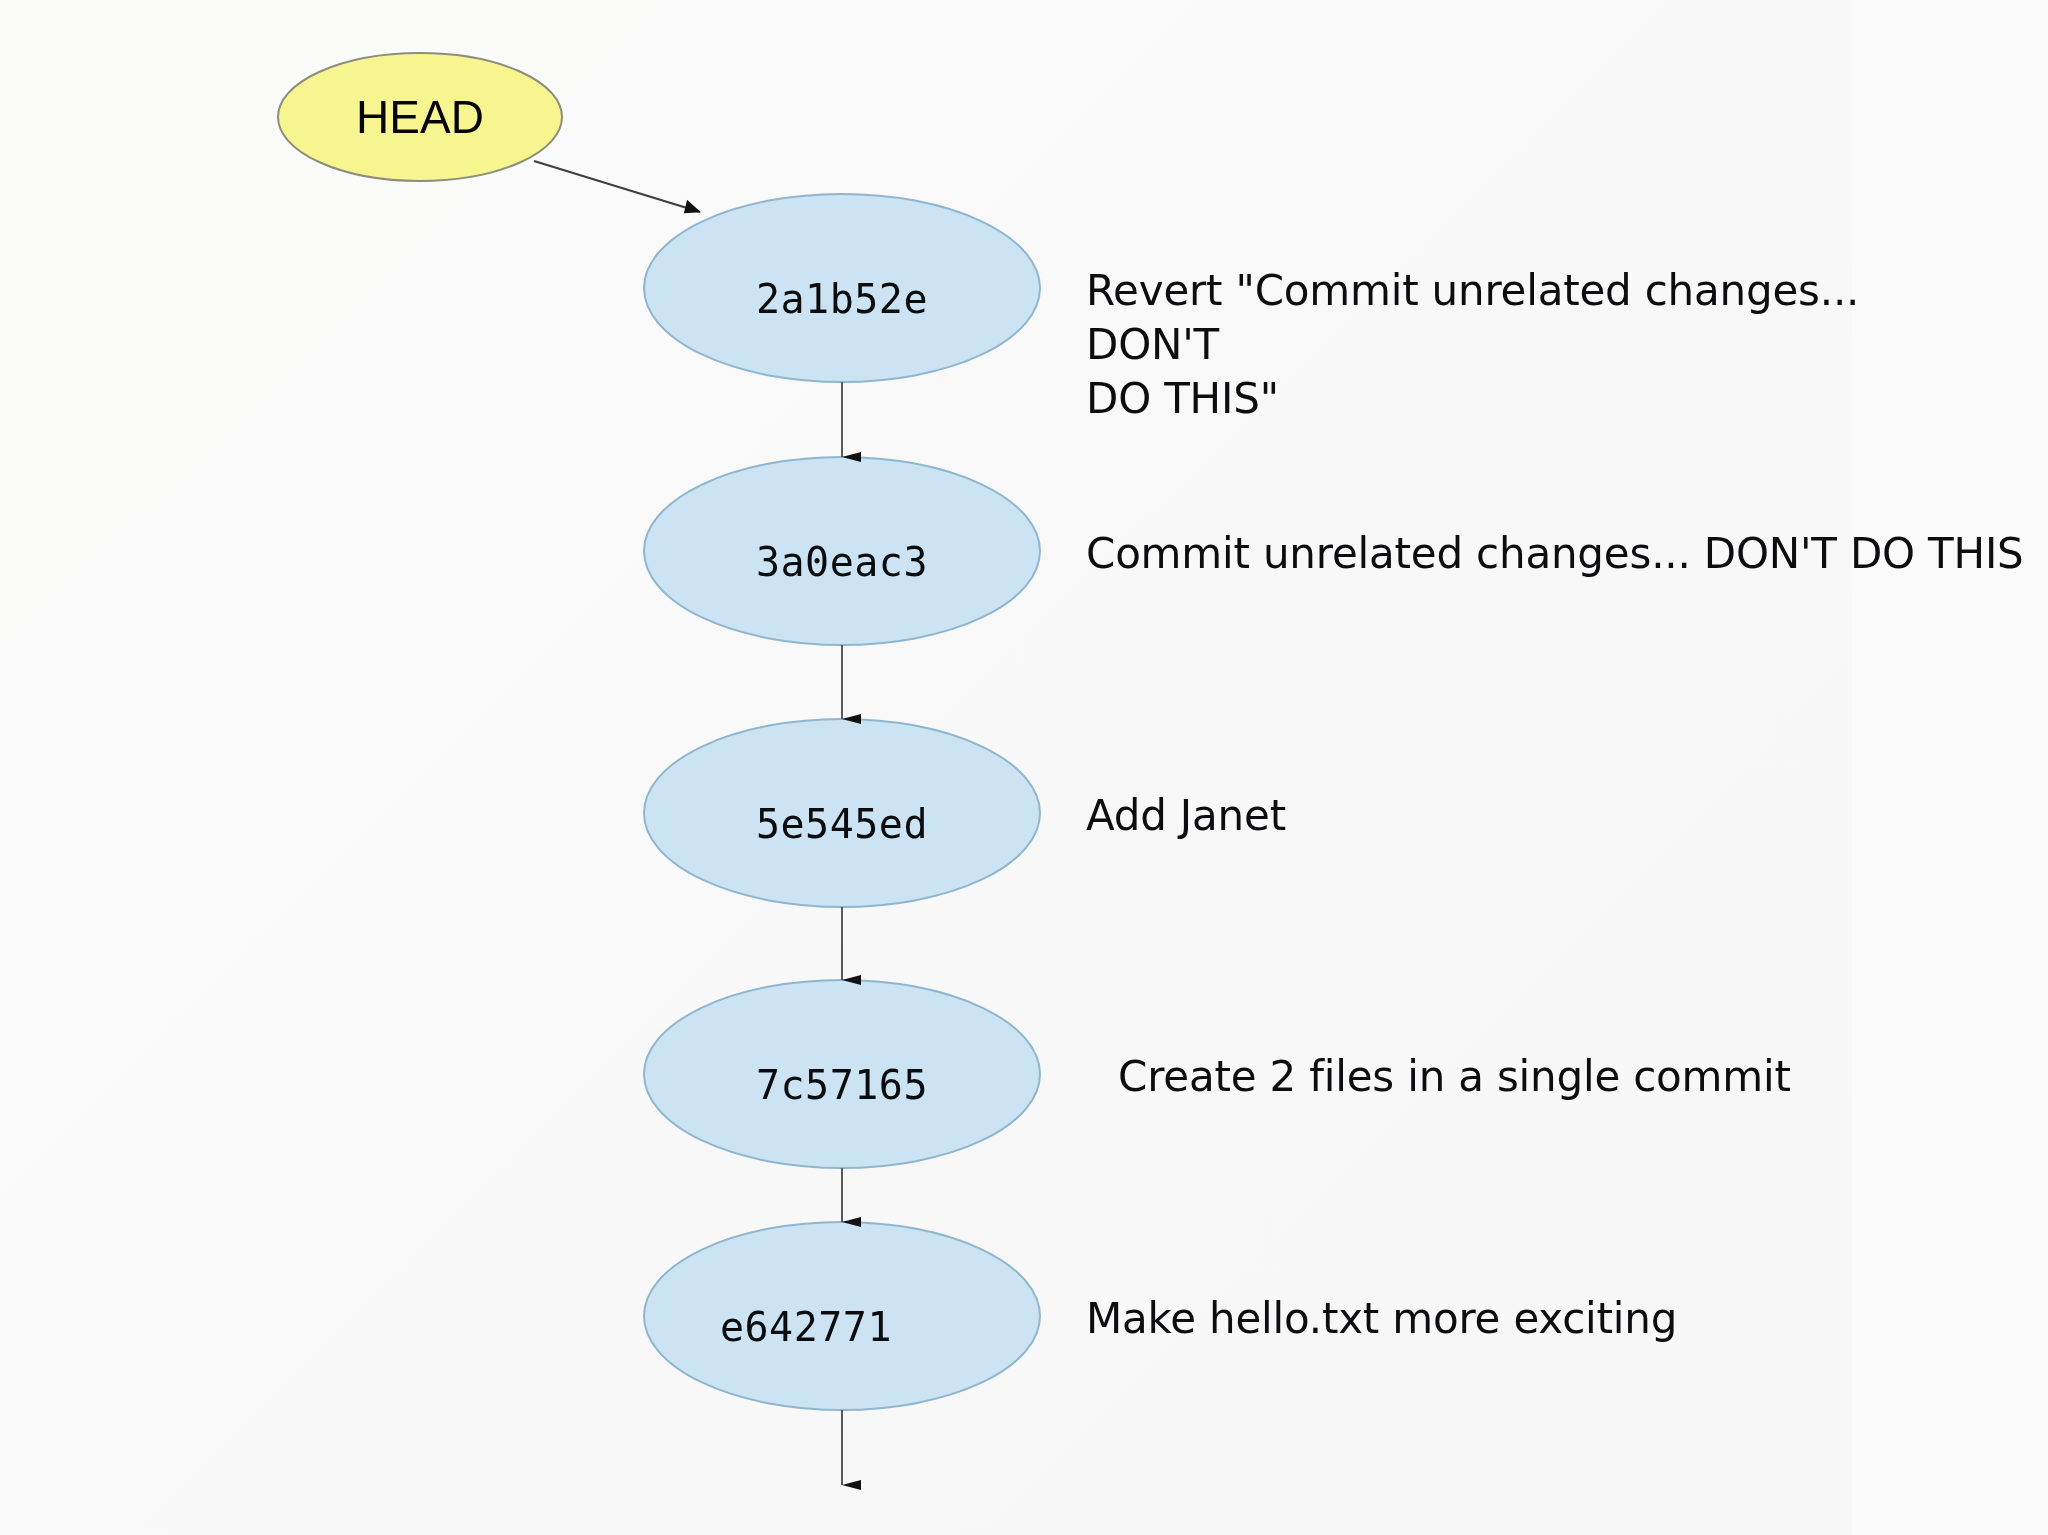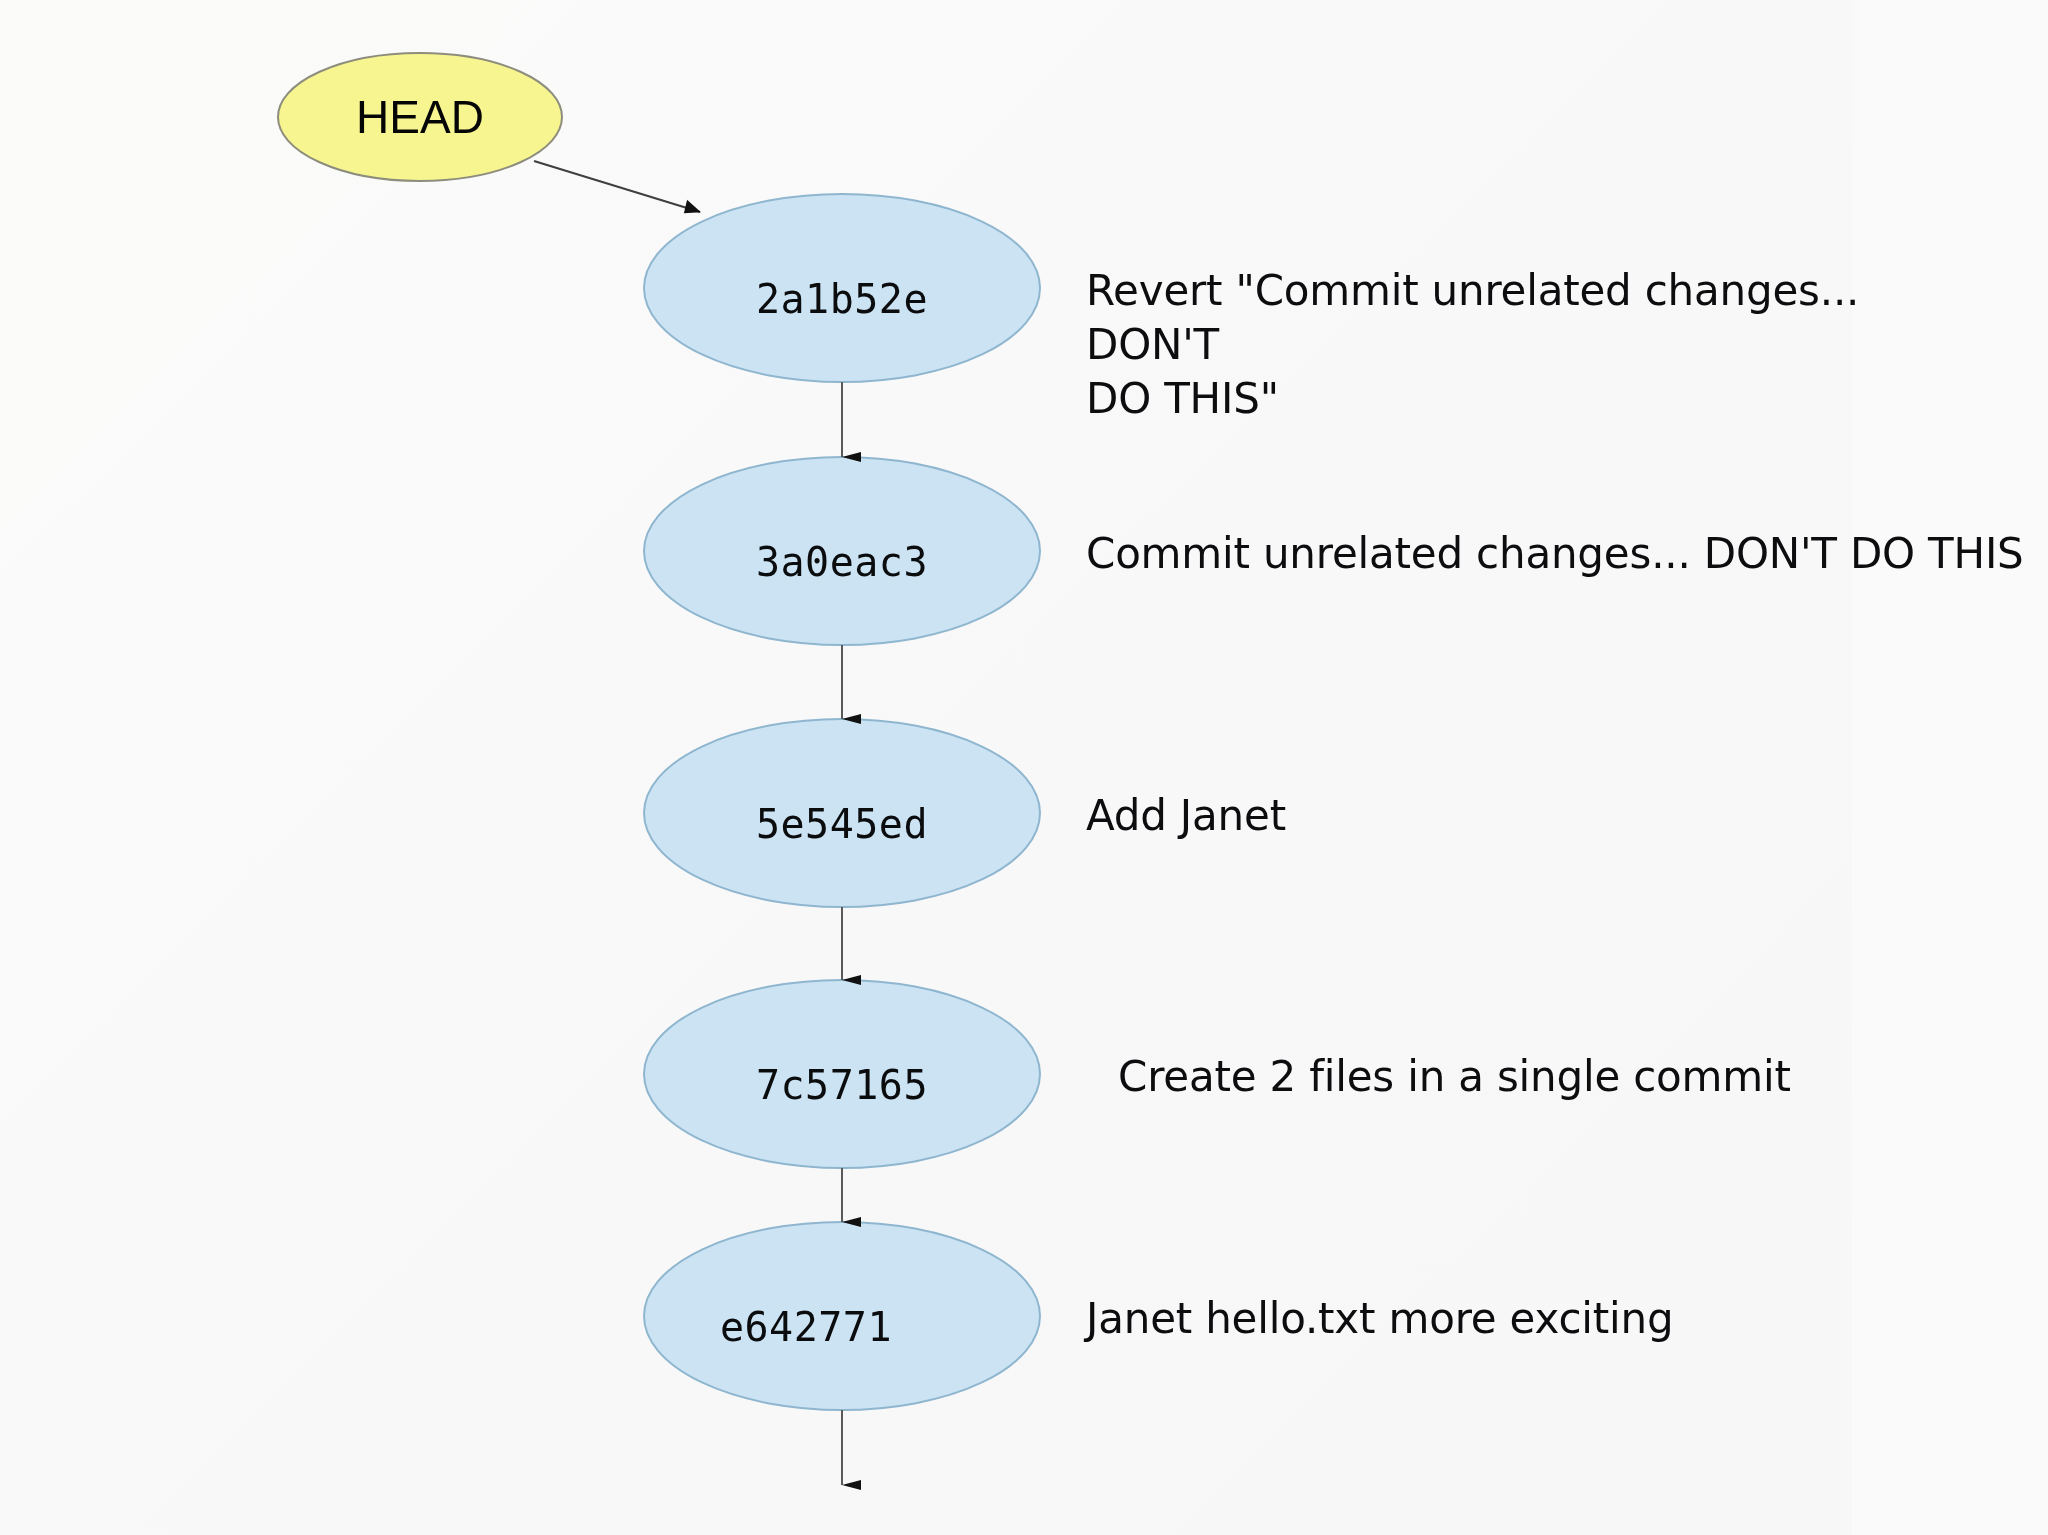--- a/index.html
+++ b/index.html
@@ -120,15 +120,15 @@
   </div>
   <div class="node-label" style="left:608px; top:1222px; width:396px; height:188px;">
     <span class="hash-text">e642771</span>
   </div>
 
   <div class="msg" style="left:1086px; top:264px; width:900px;">Revert "Commit unrelated changes... DON'T
 DO THIS"</div>
   <div class="msg" style="left:1086px; top:527px; width:940px;">Commit unrelated changes... DON'T DO THIS</div>
   <div class="msg" style="left:1086px; top:789px; width:900px;">Add Janet</div>
   <div class="msg" style="left:1118px; top:1050px; width:900px;">Create 2 files in a single commit</div>
-  <div class="msg" style="left:1086px; top:1292px; width:900px;">Janet hello.txt more exciting</div>
+  <div class="msg" style="left:1086px; top:1292px; width:900px;">Make hello.txt more exciting</div>
 
 </div>
 
 </body></html>

